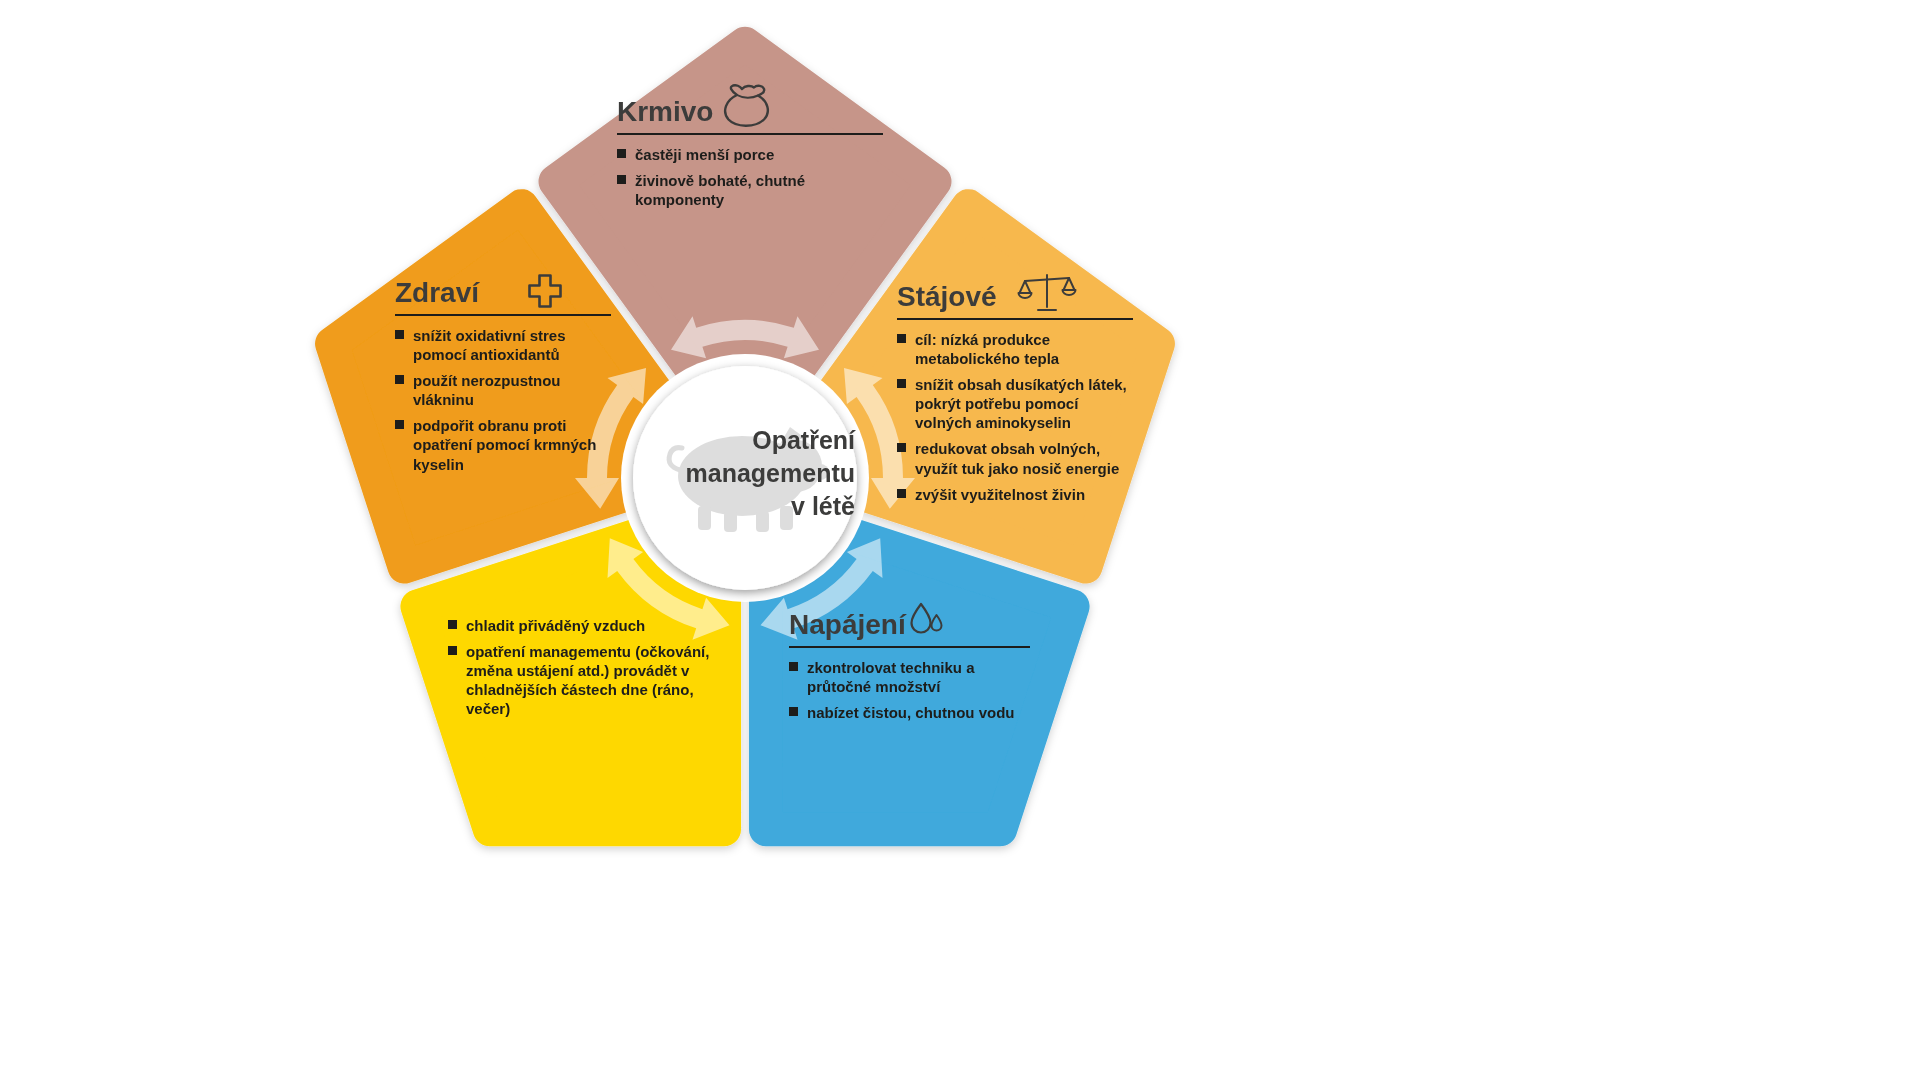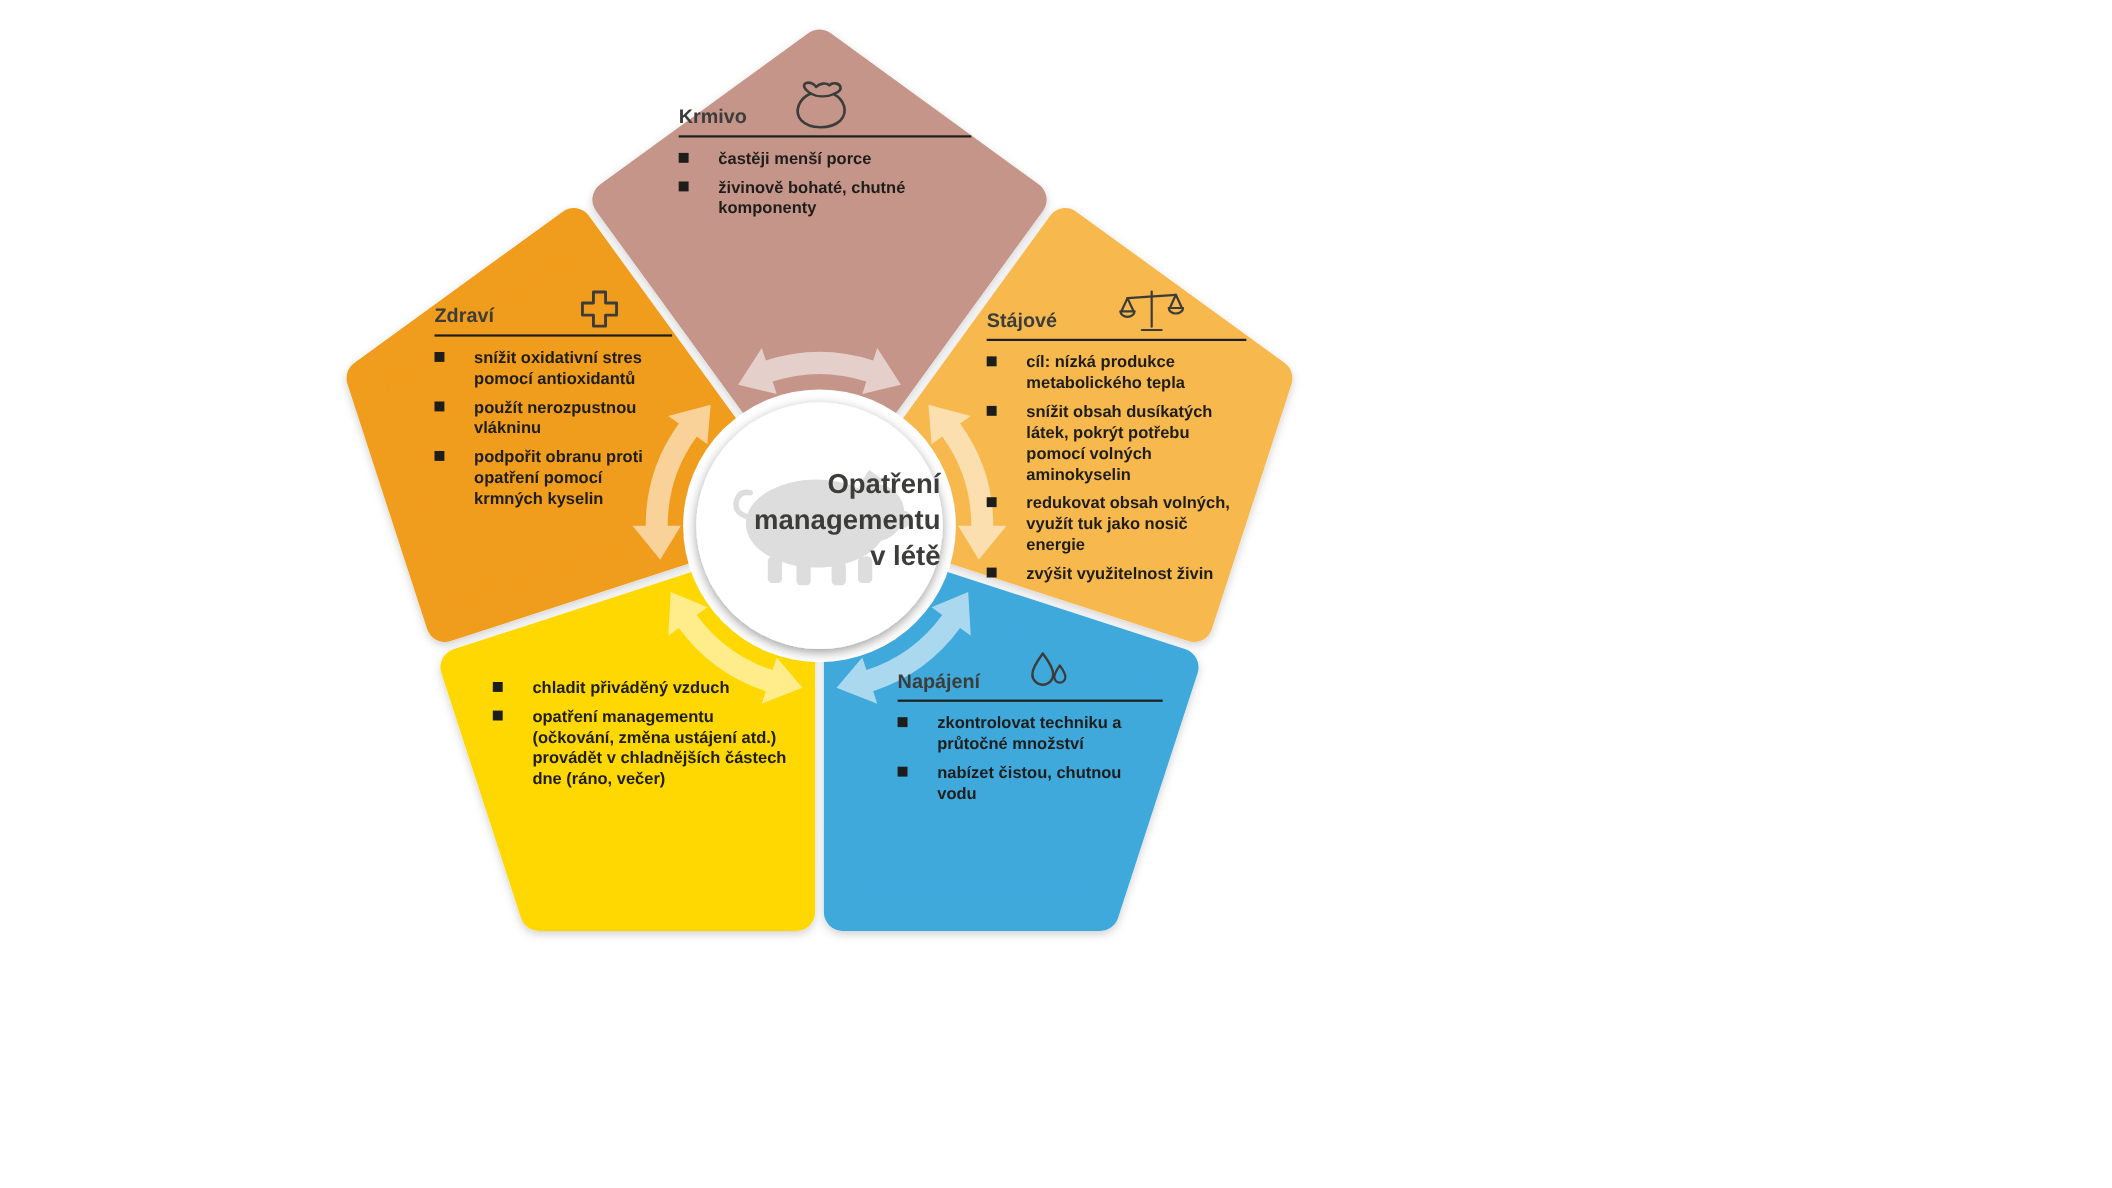--- a/index.html
+++ b/index.html
@@ -7,24 +7,24 @@
   body{
     background:#ffffff;
     font-family:"Liberation Sans",sans-serif;
     position:relative;
     overflow:hidden;
   }
   .diagram{position:absolute;left:0;top:0}
   .wedge{stroke-width:34;stroke-linejoin:round}
   .sec{position:absolute;color:#1d1d1b;z-index:5}
   .sec-head{position:relative;border-bottom:2px solid #1d1d1b;padding-bottom:6px}
-  .sec-title{font-size:18px;font-weight:bold;color:#3c3c3b;line-height:1.08;display:inline-block}
+  .sec-title{font-size:28px;font-weight:bold;color:#3c3c3b;line-height:1.08;display:inline-block}
   .sec-icon{position:absolute;bottom:5px}
   .bullets{margin-top:10px;display:flex;flex-direction:column;gap:7px}
-  .bullet{display:flex;gap:27px}
+  .bullet{display:flex;gap:9px}
   .sq{flex:0 0 auto;width:9px;height:9px;background:#1d1d1b;margin-top:4px}
   .bt{font-size:15px;font-weight:bold;line-height:1.27}
   .center-label{
     position:absolute;left:635px;top:424px;width:220px;z-index:6;
     text-align:right;font-size:25px;font-weight:bold;color:#3c3c3b;line-height:33px;
   }
   .center-label span{display:block}
 </style>
 </head>
 <body>
@@ -163,21 +163,21 @@
       <span class="sq"></span>
       <span class="bt">chladit přiváděný vzduch</span>
     </div>
     <div class="bullet">
       <span class="sq"></span>
       <span class="bt">opatření managementu (očkování, změna ustájení atd.) provádět v chladnějších částech dne (ráno, večer)</span>
     </div>
   </div>
 </section>
 
-<section class="sec" style="left:816px;top:610px;width:241px">
+<section class="sec" style="left:789px;top:610px;width:241px">
   <div class="sec-head">
     <span class="sec-title">Napájení</span>
     <svg class="sec-icon" style="left:120px" width="34" height="40" viewBox="0 0 34 40">
       <g fill="none" stroke="#3c3c3b" stroke-linejoin="round">
         <path stroke-width="2.2" d="M12 3 C12 3 2.5 15.5 2.5 22 a9.5 9.5 0 0 0 19 0 C21.5 15.5 12 3 12 3 Z"></path>
         <path stroke-width="2" d="M27.5 14 C27.5 14 22.5 21 22.5 24.5 a5 5 0 0 0 10 0 C32.5 21 27.5 14 27.5 14 Z"></path>
       </g>
     </svg>
   </div>
   <div class="bullets">

